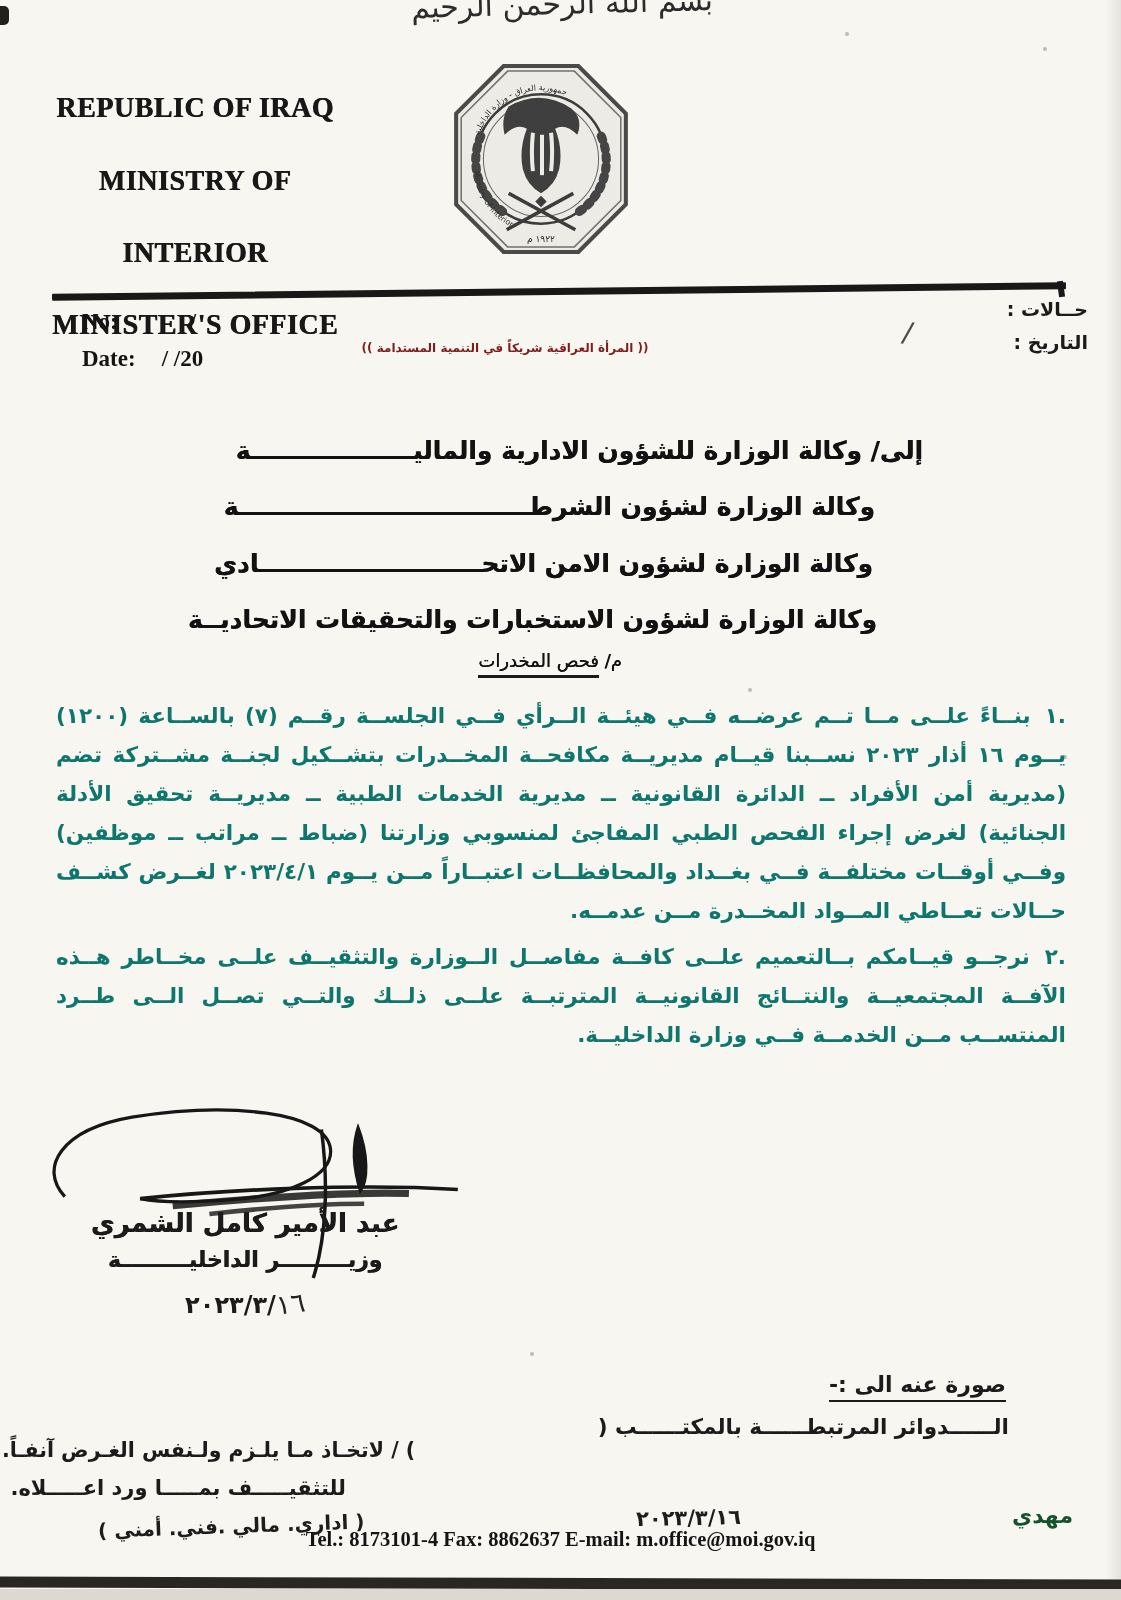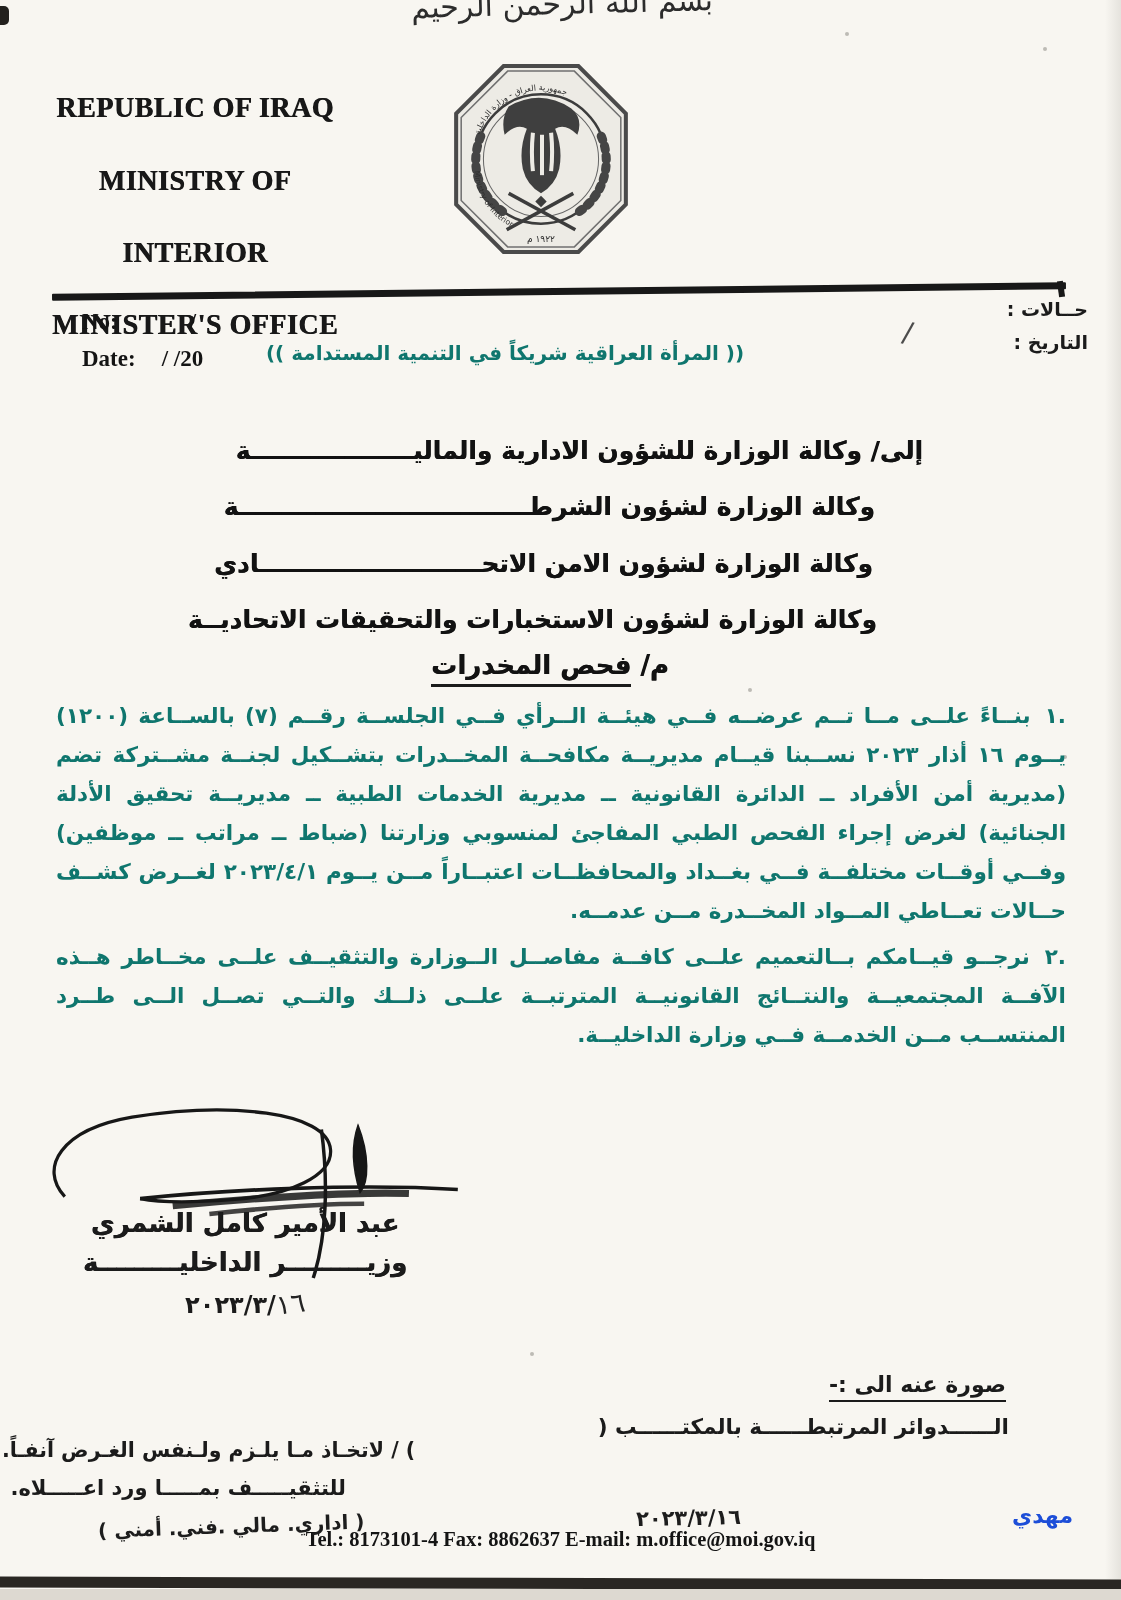--- a/index.html
+++ b/index.html
@@ -40,65 +40,65 @@
 
   
   .no-date { left:82px; top:303px; font-family:"Liberation Serif", serif;
     font-weight:bold; font-size:23px; line-height:37px; color:#141414; }
   .no-date .gap1 { display:inline-block; width:72px; }
   .no-date .gap2 { display:inline-block; width:26px; }
   .ar-meta { left:968px; top:293px; width:120px; text-align:right; direction:rtl;
     font-weight:bold; font-size:19px; line-height:33px; }
   .hand-slash { left:903px; top:316px; font-size:28px; color:#4c4c4c; transform:rotate(12deg); }
   .slogan { left:215px; top:341px; width:580px; text-align:center; direction:rtl;
-    font-weight:bold; font-size:20px; color:#0f766e; }
+    font-weight:bold; font-size:12px; color:#7f1d1d; }
 
   
   .addr { direction:rtl; font-weight:bold; font-size:25px; white-space:nowrap; color:#121212;
     text-shadow:.4px 0 0 #121212; }
   .a0 { right:198px; top:436px; }
   .a1 { right:246px; top:492px; }
   .a2 { right:248px; top:549px; }
   .a3 { right:244px; top:605px; }
 
   .subject { left:380px; top:650px; width:340px; text-align:center; direction:rtl;
-    font-weight:bold; font-size:26px; color:#121212; text-shadow:.4px 0 0 #121212; }
+    font-weight:normal; font-size:18px; color:#121212; text-shadow:.4px 0 0 #121212; }
   .subject .title { border-bottom:3px solid #1b1b1b; padding-bottom:4px; }
 
   
   .body-text { left:56px; top:696px; width:1010px; direction:rtl; text-align:justify;
     font-weight:bold; font-size:21.5px; line-height:39px; color:#0f766e; }
   .body-text p { margin-bottom:7px; }
   .pnum { unicode-bidi:isolate; direction:ltr; padding-left:4px; }
 
   
   .sig-svg { left:20px; top:1095px; width:448px; height:192px; }
   .sig-name { left:55px; top:1208px; width:380px; text-align:center; direction:rtl;
     font-weight:bold; font-size:26px; white-space:nowrap; text-shadow:.5px 0 0 #141414; }
   .sig-title { left:55px; top:1247px; width:380px; text-align:center; direction:rtl;
-    font-weight:bold; font-size:26px; white-space:nowrap; text-shadow:.5px 0 0 #141414; }
+    font-weight:bold; font-size:22px; white-space:nowrap; text-shadow:.5px 0 0 #141414; }
   .sig-date { left:120px; top:1288px; width:250px; text-align:center; direction:ltr;
     font-weight:bold; font-size:24px; }
   .sig-date .hand { display:inline-block; font-weight:normal; font-size:27px;
     transform:rotate(-7deg); color:#242424; }
 
   
   .copy-head { right:115px; top:1372px; direction:rtl; font-weight:bold; font-size:22px;
     white-space:nowrap; border-bottom:2.5px solid #1b1b1b; padding-bottom:3px; }
   .copy-r { right:112px; top:1414px; direction:rtl; font-weight:bold; font-size:21.5px; white-space:nowrap; }
   .copy-l { left:2px;  top:1438px; direction:rtl; font-weight:bold; font-size:20.5px; white-space:nowrap; }
   .copy-b { left:-26px; top:1476px; width:372px; text-align:right; direction:rtl;
     font-weight:bold; font-size:21px; white-space:nowrap; }
 
   
   .contact { left:0; top:1528px; width:1121px; text-align:center;
     font-family:"Liberation Serif", serif; font-weight:bold; font-size:20.5px; color:#141414; }
   .hand-left { left:98px; top:1514px; direction:rtl; font-weight:bold; font-size:20px;
     color:#1d1d1d; transform:rotate(-2deg); white-space:nowrap; }
-  .hand-name { left:1012px; top:1503px; direction:rtl; font-weight:bold; font-size:22px; color:#1d4ed8; }
+  .hand-name { left:1012px; top:1503px; direction:rtl; font-weight:bold; font-size:22px; color:#14532d; }
   .hand-date { left:636px; top:1506px; direction:ltr; font-weight:bold; font-size:21px;
     letter-spacing:22px; color:#1d1d1d; transform:rotate(-1deg); }
 </style>
 </head>
 <body>
 
 <div class="abs edge-shade"></div>
 <div class="abs corner-speck"></div>
 <div class="abs speck" style="left:845px; top:32px;"></div>
 <div class="abs speck" style="left:1043px; top:47px;"></div>

